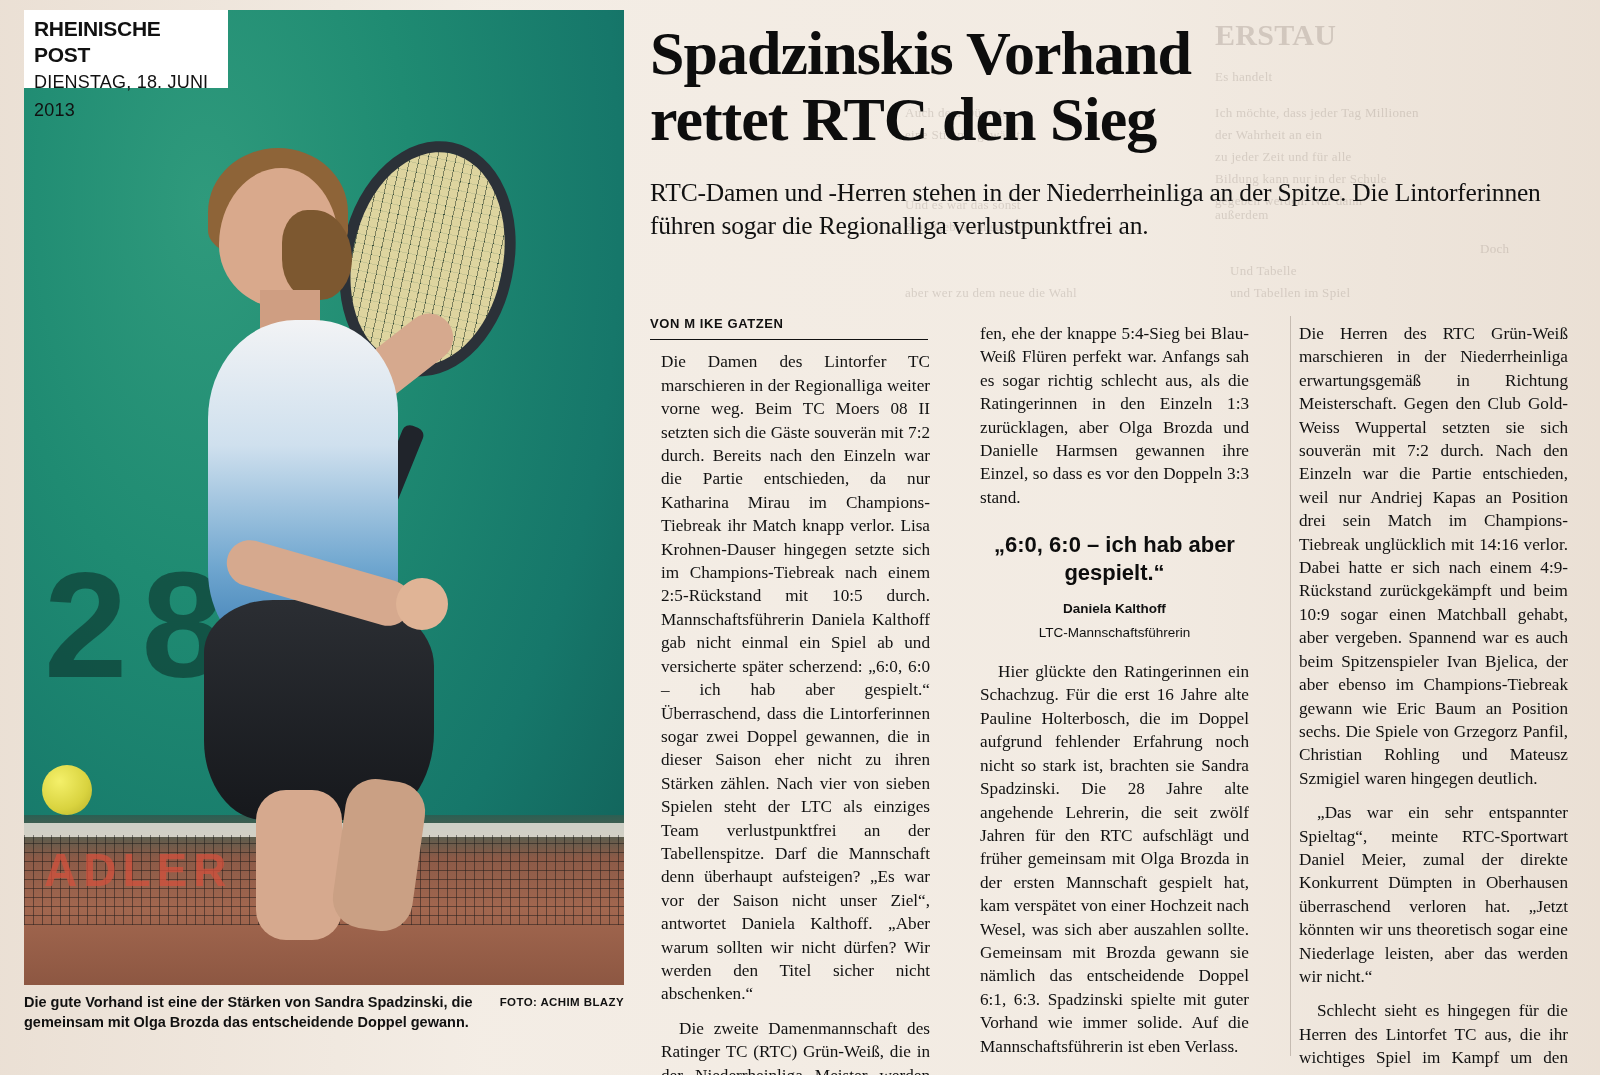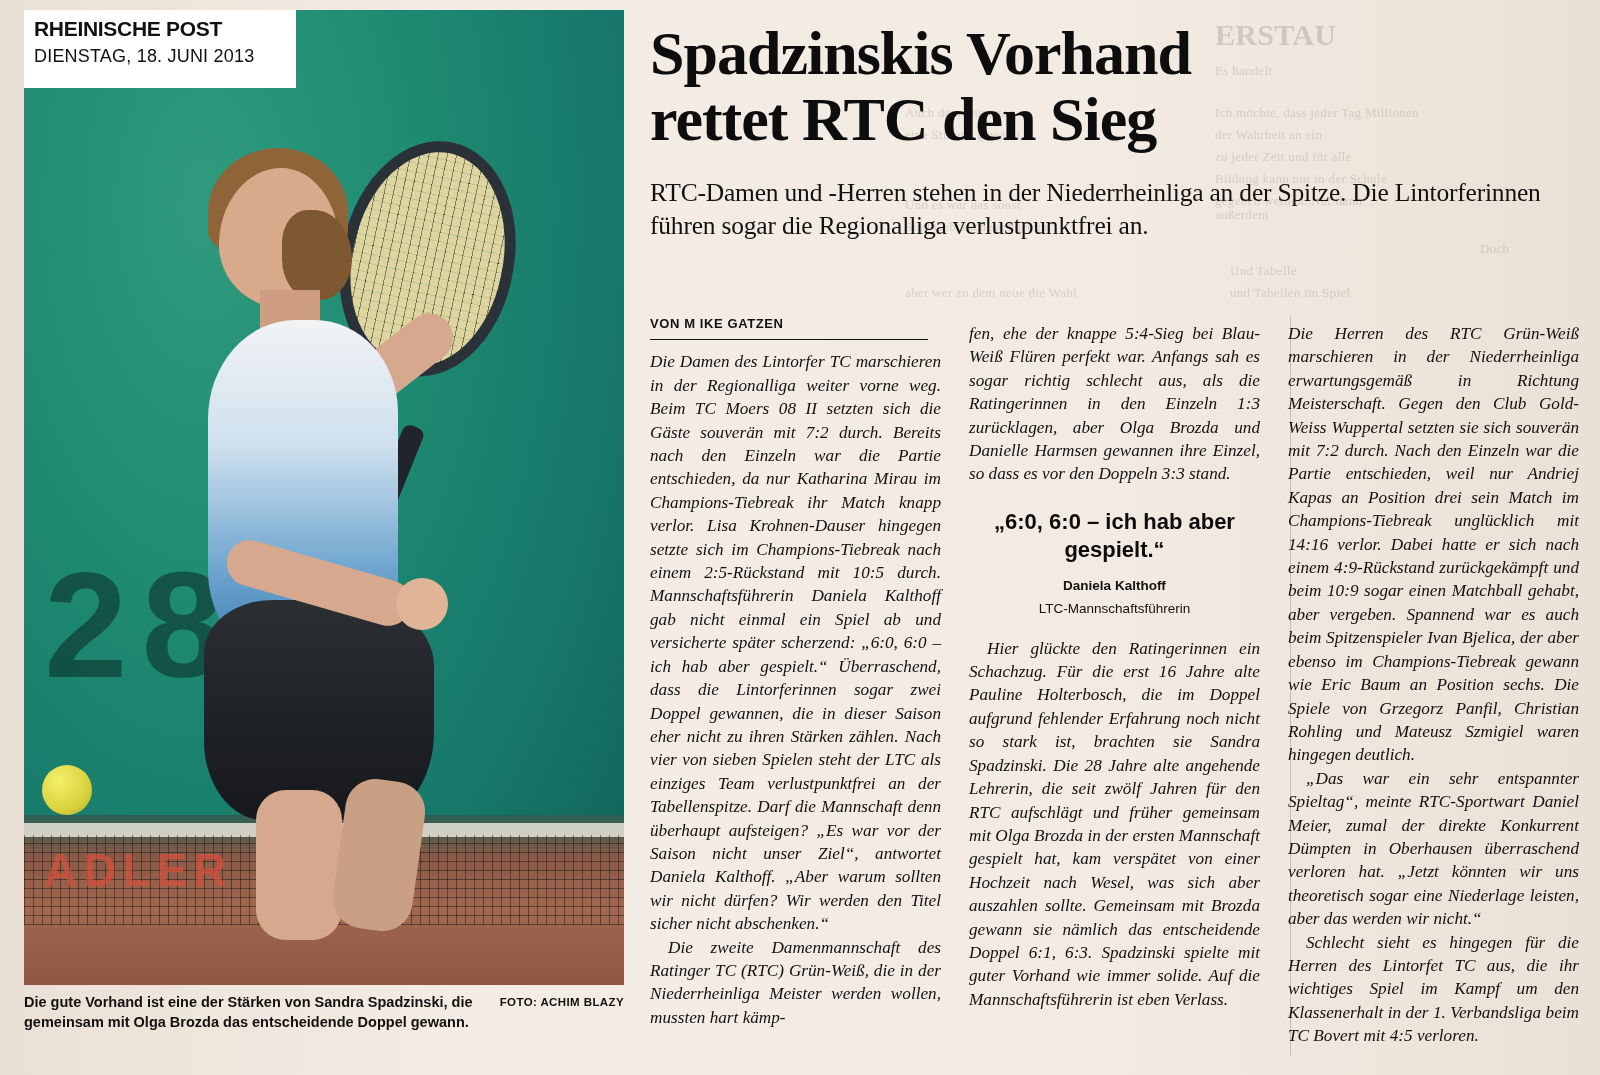--- a/index.html
+++ b/index.html
@@ -248,21 +248,21 @@
     width: 50px;
     height: 50px;
     background: radial-gradient(circle at 35% 32%, #f4f06a 0%, #d9d33f 60%, #b5ae29 100%);
     border-radius: 50%;
   }
 
   .masthead {
     position: absolute;
     left: 0;
     top: 0;
-    width: 272px;
+    width: 204px;
     height: 78px;
     background: #fff;
     padding: 6px 8px 4px 10px;
     box-sizing: border-box;
   }
   .masthead-title {
     font-family: "Liberation Sans", sans-serif;
     font-weight: bold;
     font-size: 21px;
     letter-spacing: -0.3px;
@@ -342,23 +342,22 @@
   .col {
     width: 291px;
     font-family: "Liberation Serif", serif;
     font-size: 17.2px;
     line-height: 23.4px;
     text-align: justify;
     hyphens: auto;
     color: #111;
   }
   .col p {
-    margin: 0;
+    margin: 11px;
     text-indent: 18px;
-    font-style: italic;
   }
   .col p.first {
     text-indent: 0;
     margin-top: 10px;
   }
   .pull-quote {
     font-family: "Liberation Sans", sans-serif;
     font-weight: bold;
     font-size: 22px;
     line-height: 28px;
@@ -388,21 +387,21 @@
     height: 740px;
     background: rgba(120,105,95,0.35);
   }
 </style>
 </head>
 <body>
 
 <div class="page">
 
   <div class="ghost big" style="left:1215px; top:18px;text-align:center;">ERSTAU</div>
-  <div class="ghost" style="left:1215px; top:62px;">Es handelt</div>
+  <div class="ghost" style="left:1215px; top:68px;">Es handelt</div>
   <div class="ghost" style="left:1215px; top:104px;">Ich möchte, dass jeder Tag Millionen</div>
   <div class="ghost" style="left:1215px; top:126px;">der Wahrheit an ein</div>
   <div class="ghost" style="left:1215px; top:148px;">zu jeder Zeit und für alle</div>
   <div class="ghost" style="left:1215px; top:170px;">Bildung kann nur in der Schule</div>
   <div class="ghost" style="left:1215px; top:192px;">gegeben werden. Nur dann</div>
   <div class="ghost" style="left:1215px; top:206px;">außerdem</div>
   <div class="ghost" style="left:905px; top:104px;">Auch dem Dümpten</div>
   <div class="ghost" style="left:905px; top:126px;">eine Stimme gewählt</div>
   <div class="ghost" style="left:905px; top:196px;">Und es war das sonst</div>
   <div class="ghost" style="left:905px; top:218px;">Sind Gebrauch sachgebühr</div>

